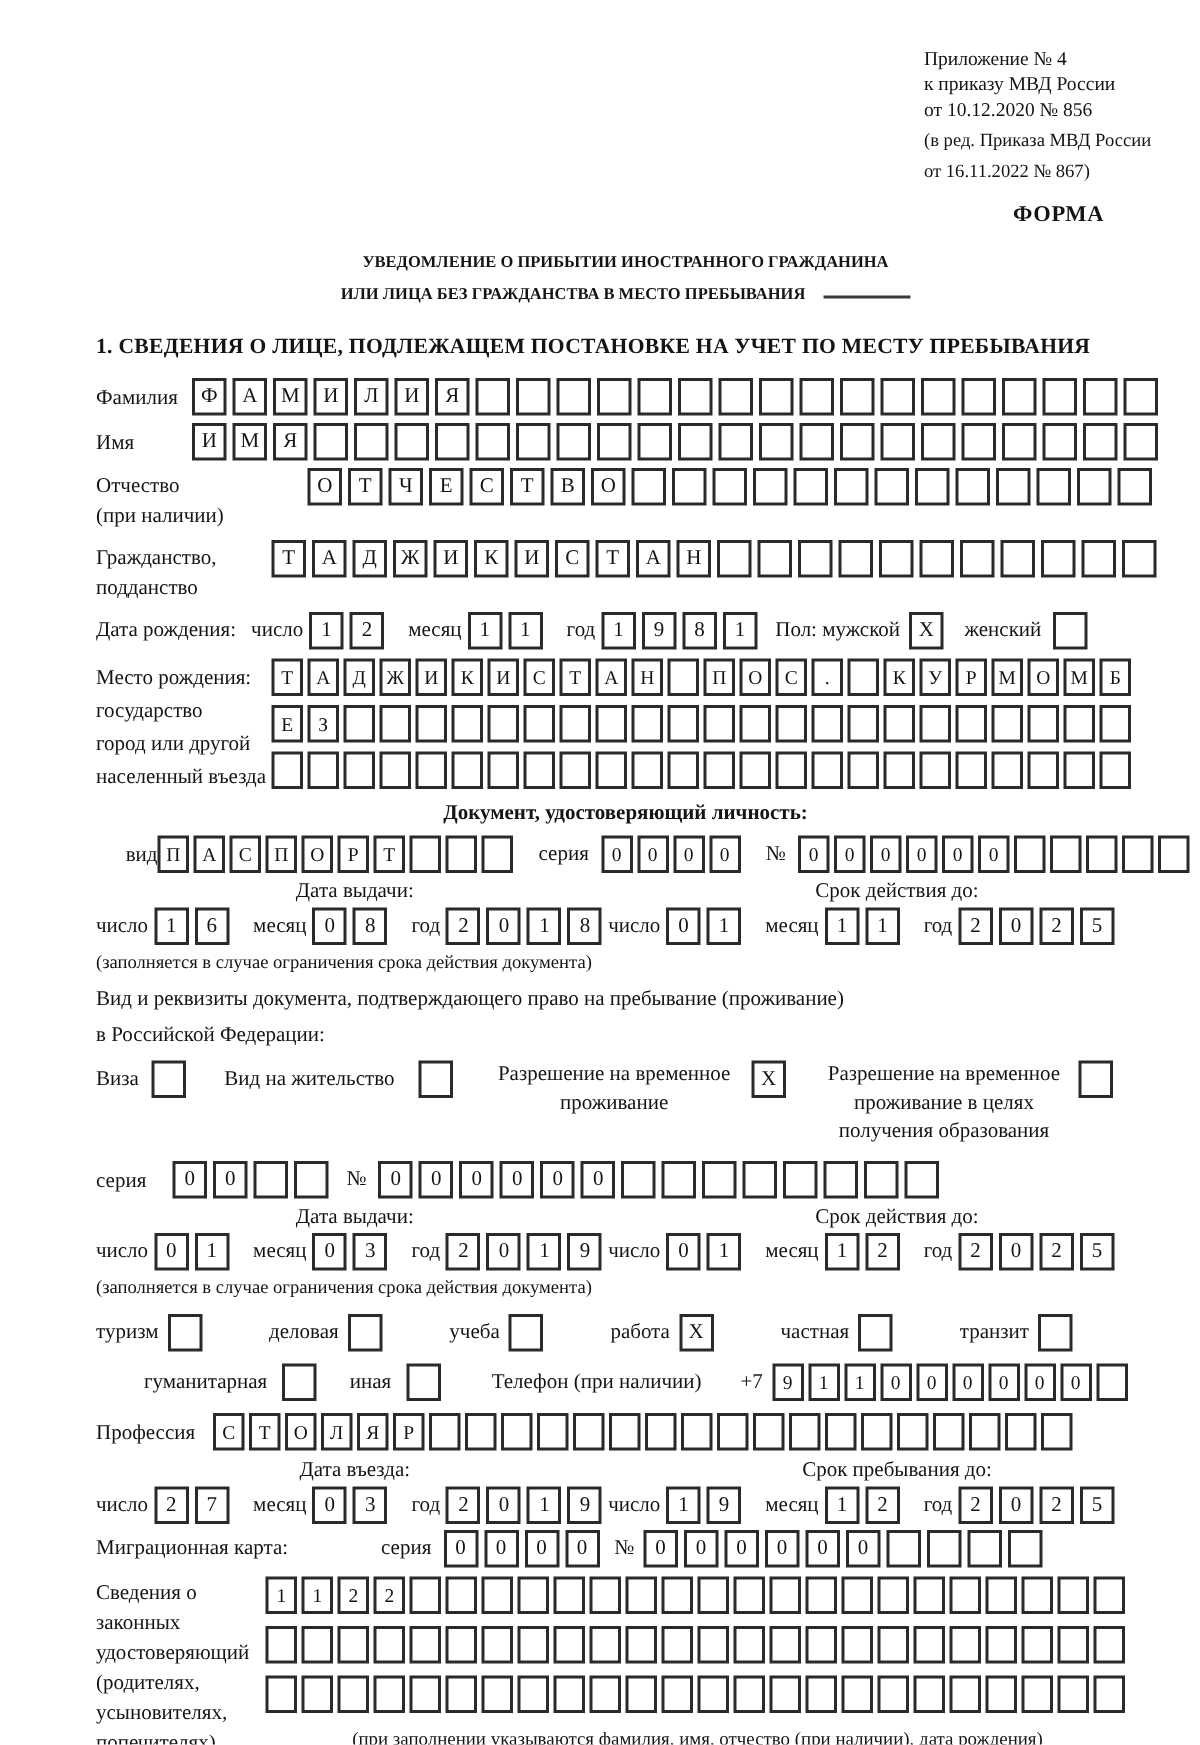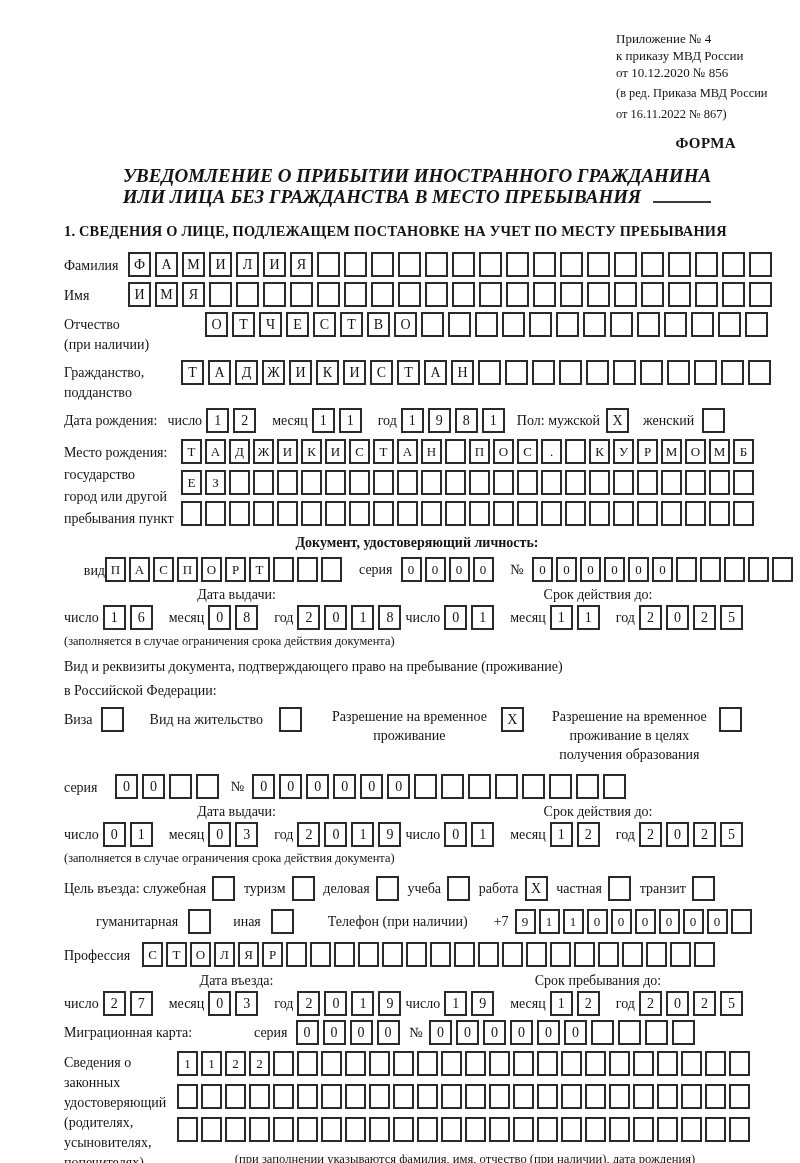--- a/index.html
+++ b/index.html
@@ -2,21 +2,21 @@
 <html><head>
 <meta charset="utf-8">
 <style>
   html,body{margin:0;padding:0;background:#fff;}
   body{width:800px;height:1163px;overflow:hidden;color:#141414;
        font-family:"Liberation Serif","DejaVu Serif",serif;}
   .page{box-sizing:border-box;padding:30px 30px 0 64px;}
   .law-ref{margin-left:552px;font-size:13px;line-height:17px;}
   .law-ref .sub{font-size:12.4px;margin-top:4px;}
   .forma{text-align:right;padding-right:34px;font-weight:bold;font-size:15px;margin-top:12px;letter-spacing:.4px;}
-  .title{text-align:center;font-weight:bold;font-size:19px;line-height:21px;margin-top:13px;font-style:italic;}
+  .title{text-align:center;font-weight:bold;font-size:11px;line-height:21px;margin-top:13px;}
   .blank{display:inline-block;width:58px;border-bottom:2px solid #3a3a3a;margin-left:12px;}
   .sec-heading{font-weight:bold;font-size:14.4px;letter-spacing:.2px;margin-top:16px;margin-bottom:12px;}
   .frow{display:flex;align-items:flex-start;margin-bottom:5px;font-size:14px;}
   .flabel{flex:none;line-height:20px;padding-top:3px;}
   .w64{width:64px;}.w141{width:141px;}.w117{width:117px;}.w41{width:41px;text-align:right;}.w51{width:51px;}.w78{width:51px;}
   .lh25{line-height:22px;}
   .cells{display:inline-flex;flex:none;}
   .cell{box-sizing:border-box;flex:none;width:23px;height:25px;border:2px solid #2a2a2a;
         margin-right:4px;text-align:center;line-height:21px;font-size:14px;background:#fff;}
   .sm .cell,.cell.sm{width:21px;margin-right:3px;font-size:13px;}
@@ -211,21 +211,21 @@
     <span class="cell">X</span>
     <span style="margin-left:10px;margin-right:8px;">женский</span>
     <span class="cell"></span>
   </div>
 
   <div class="frow" style="margin-top:6px;">
     <span class="flabel w117" style="line-height:22px;">
       <div>Место рождения:</div>
       <div>государство</div>
       <div>город или другой</div>
-      <div>пребывания пункт</div>
+      <div>населенный въезда</div>
     </span>
     <span class="stack">
       <span class="cells sm">
           <span class="cell sm">Т</span>
           <span class="cell sm">А</span>
           <span class="cell sm">Д</span>
           <span class="cell sm">Ж</span>
           <span class="cell sm">И</span>
           <span class="cell sm">К</span>
           <span class="cell sm">И</span>
@@ -482,24 +482,20 @@
           <span class="cell">2</span>
           <span class="cell">5</span>
         </span>
     </div>
   </div>
 
   <div class="note">(заполняется в случае ограничения срока действия документа)</div>
 
   <div class="purpose-row">
     <span class="opt">
-      <span><span>Цель въезда:</span>&nbsp;<span>служебная</span></span>
-      <span class="cell"></span>
-    </span>
-    <span class="opt">
       <span>туризм</span>
       <span class="cell"></span>
     </span>
     <span class="opt">
       <span>деловая</span>
       <span class="cell"></span>
     </span>
     <span class="opt">
       <span>учеба</span>
       <span class="cell"></span>

